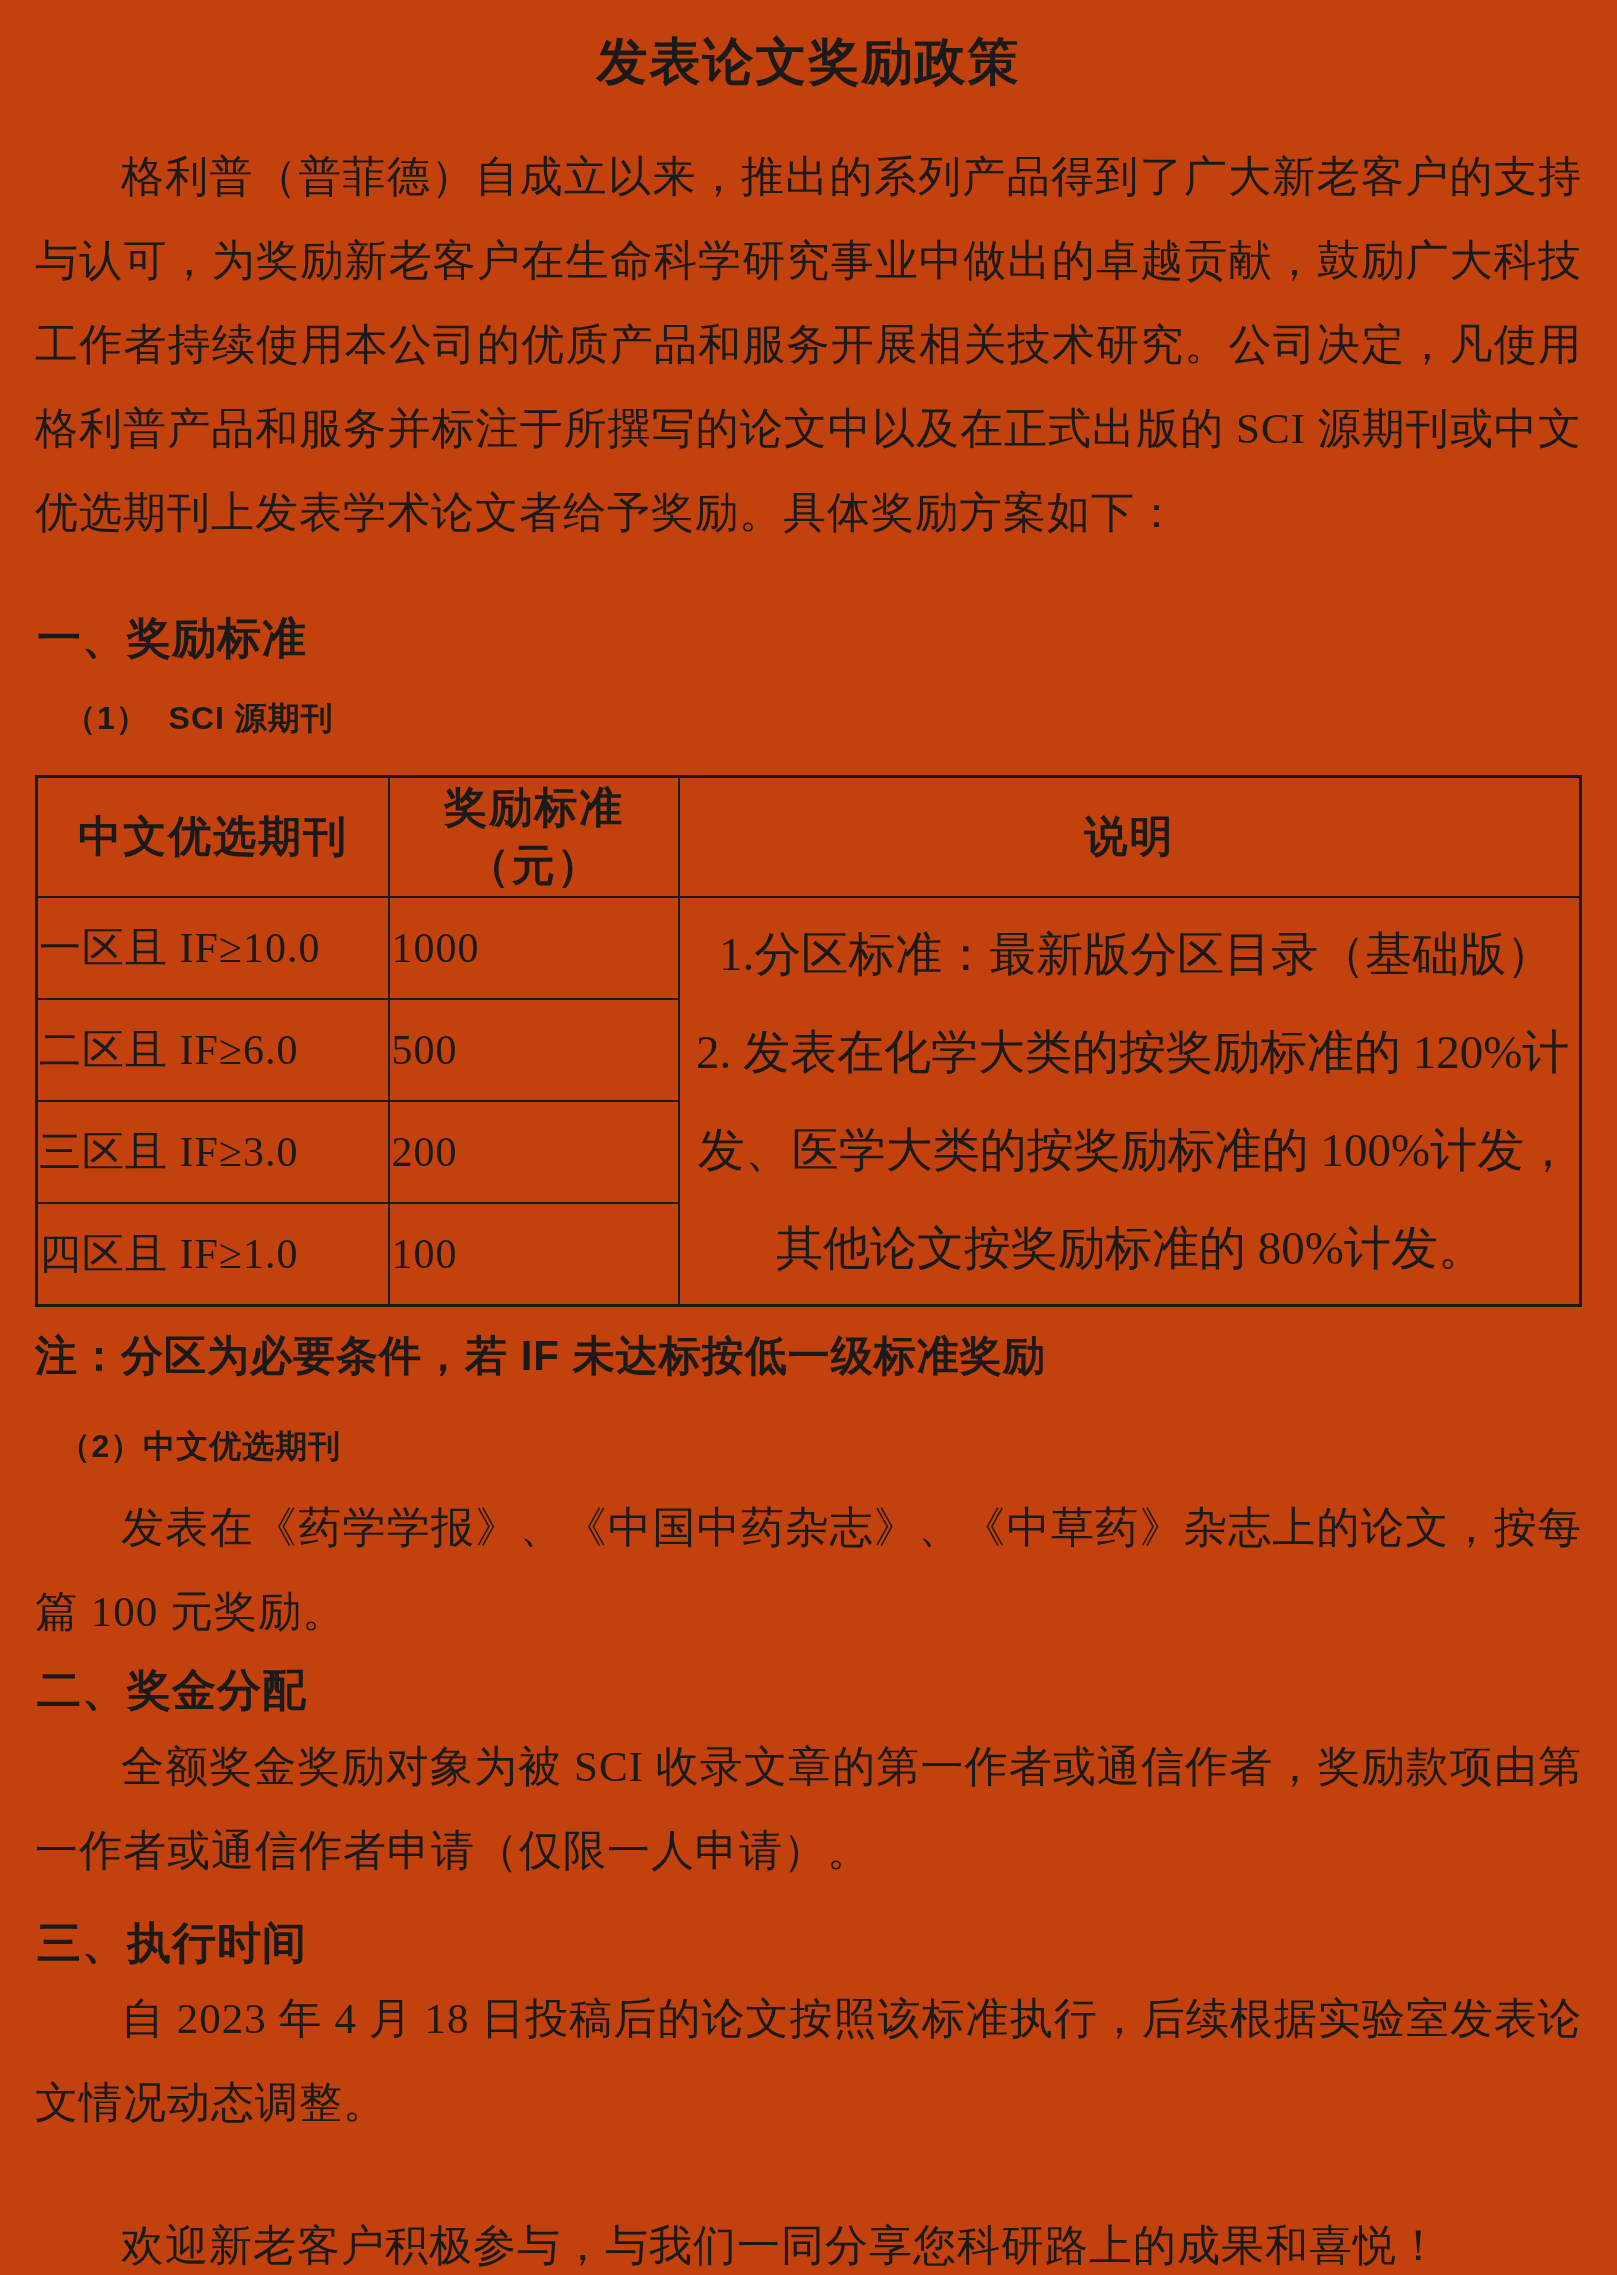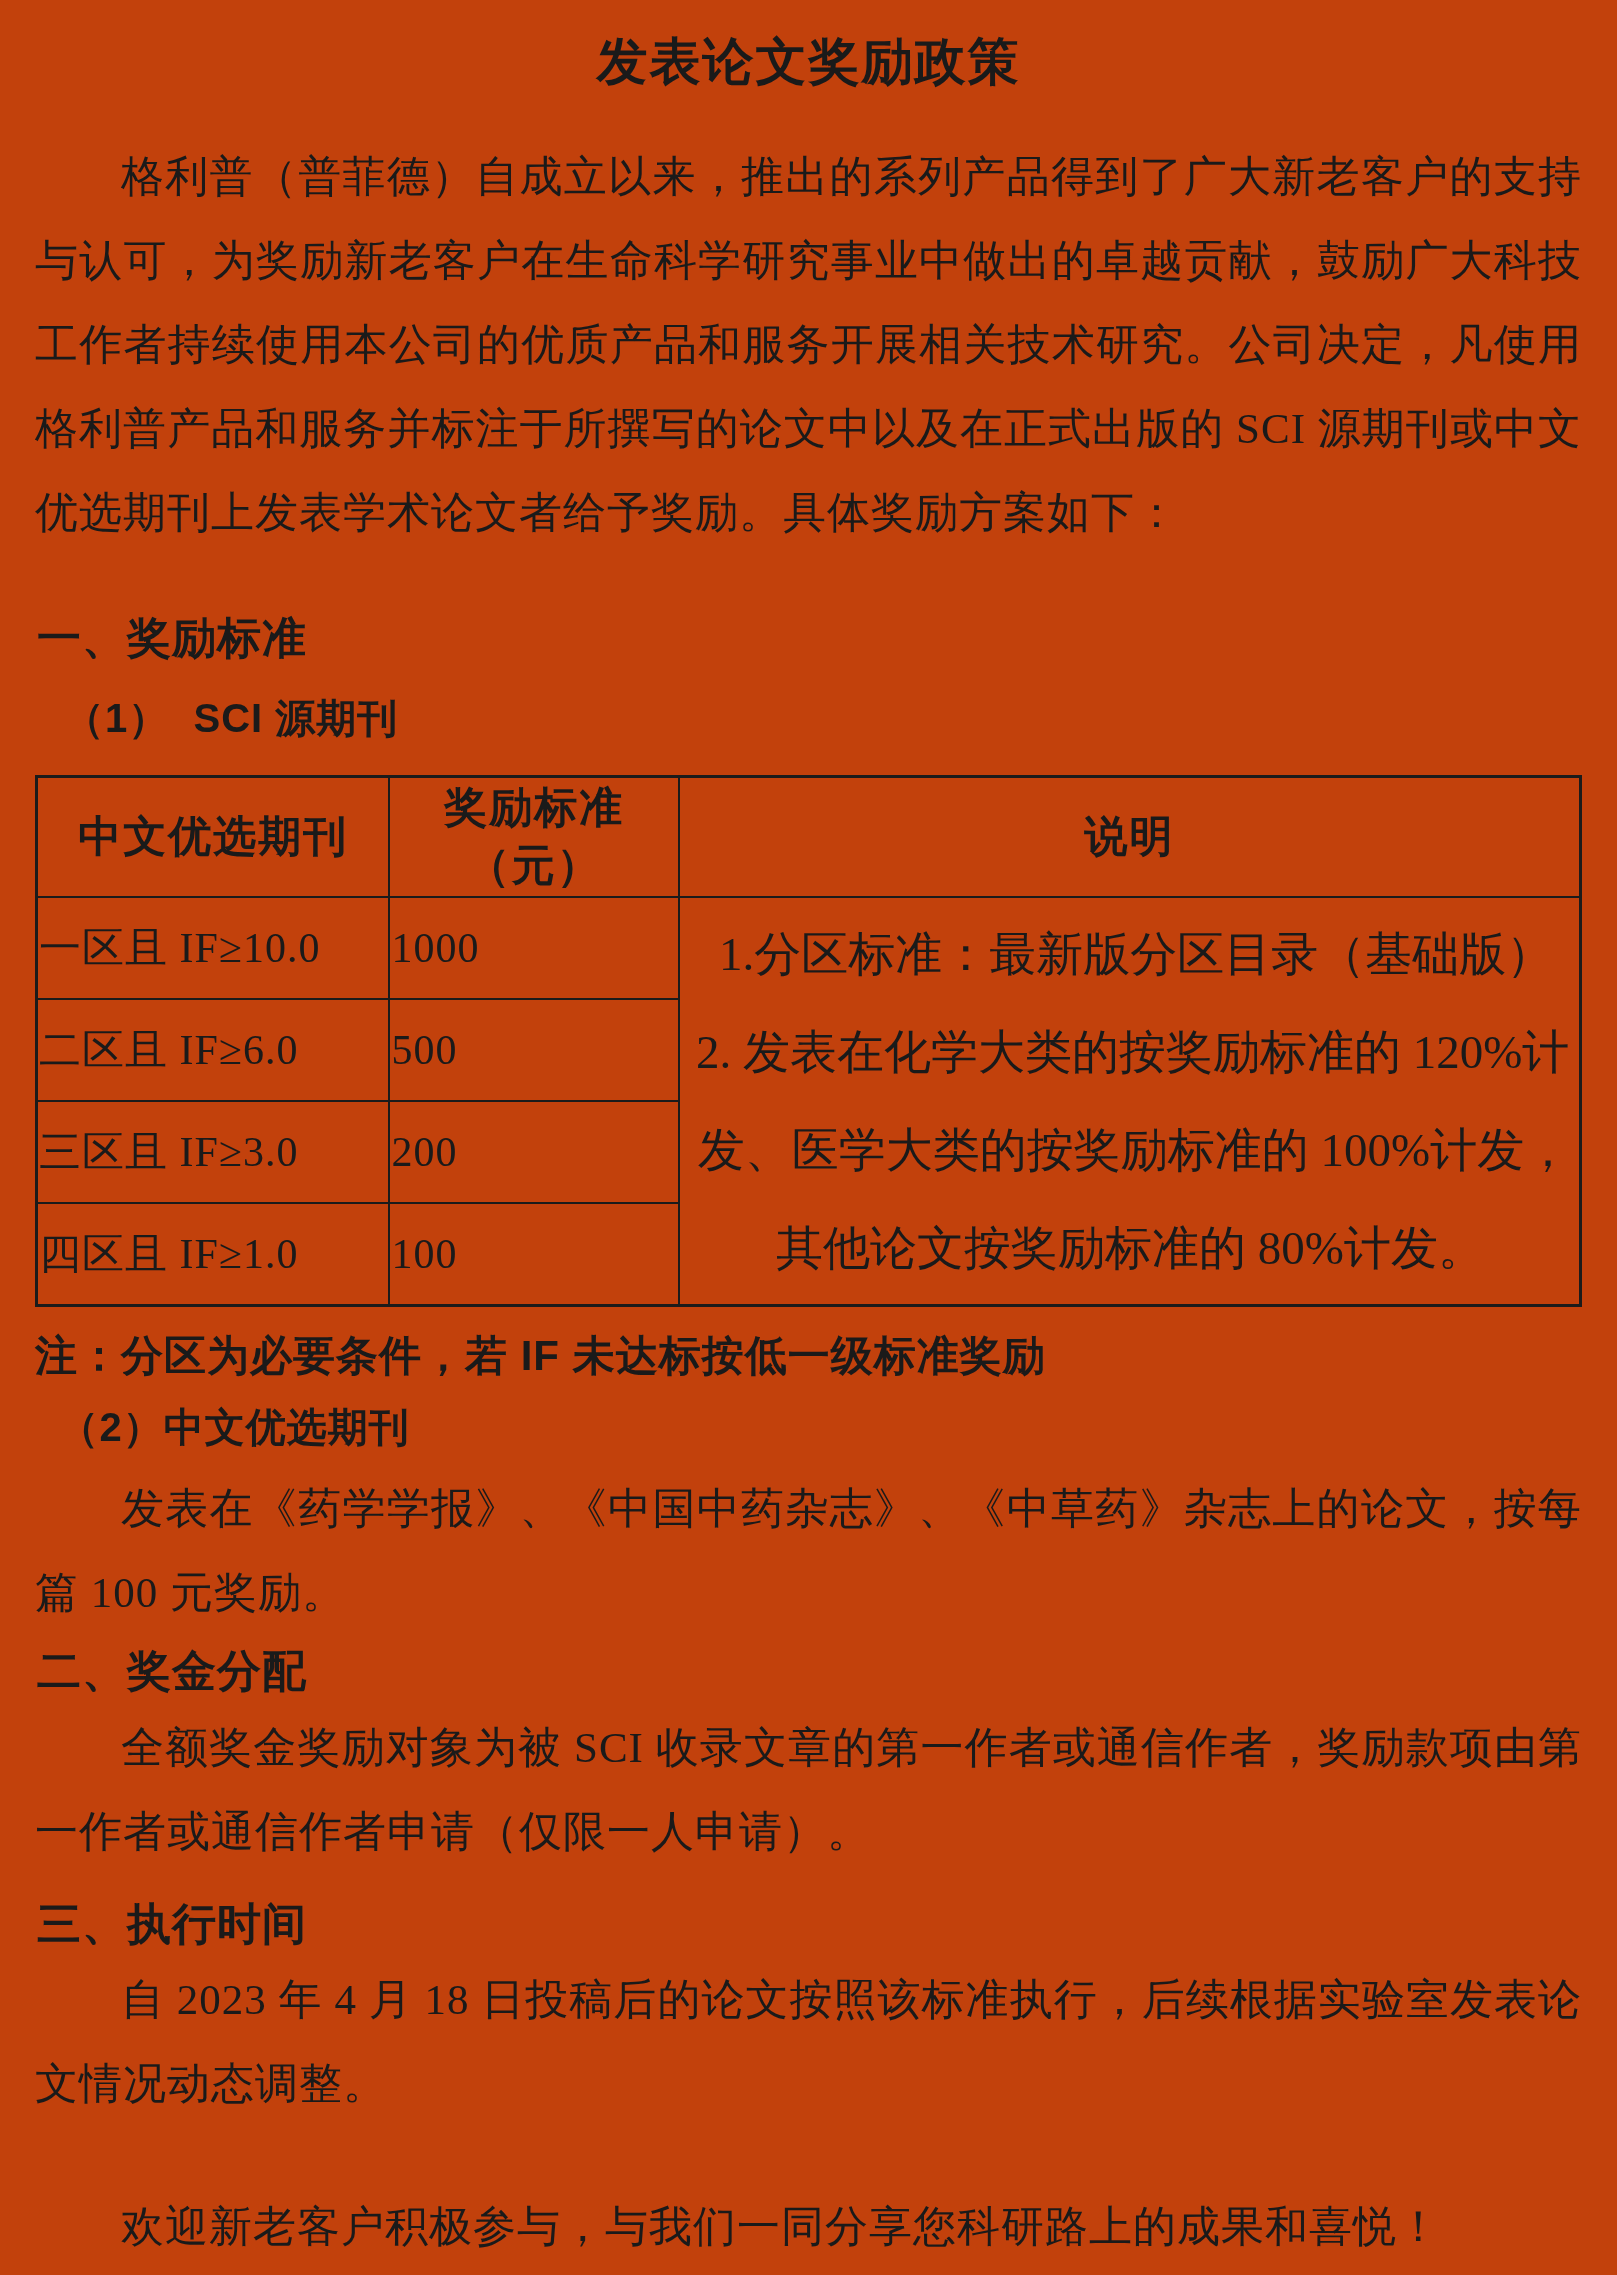--- a/index.html
+++ b/index.html
@@ -36,21 +36,21 @@
     font-weight:700;
     font-size:44px;
     line-height:55px;
     margin:55px 0 0 2px;
     letter-spacing:1px;
   }
   .h2-tight { margin-top:8px; }
   .h3 {
     font-family:"Liberation Sans","DejaVu Sans",sans-serif;
     font-weight:700;
-    font-size:40px;
+    font-size:32px;
     line-height:55px;
     margin:25.5px 0 0 29px;
     white-space:pre-wrap;
     letter-spacing:1px;
   }
   .reward-table {
     width:100%;
     border-collapse:collapse;
     margin-top:29px;
     border:3.9px solid #1b1b1b;
@@ -87,21 +87,21 @@
   .nl-2 { padding-left:7.8px; }
   .nl-3 { padding-left:86px; }
   .footnote {
     font-family:"Liberation Sans","DejaVu Sans",sans-serif;
     font-weight:700;
     font-size:42px;
     line-height:55px;
     margin:21.6px 0 0 0;
     letter-spacing:1px;
   }
-  .mt-h3b { margin-top:17px; margin-left:23.5px; }
+  .mt-h3b { margin-top:36px; margin-left:23.5px; }
   .mt-p1 { margin-top:11.8px; }
   .mt-p2 { margin-top:7.8px; }
   .h2-s3 { margin-top:21.6px; }
   .closing { margin-top:59px; }
 </style>
 </head>
 <body>
 
 <div class="page">
 

